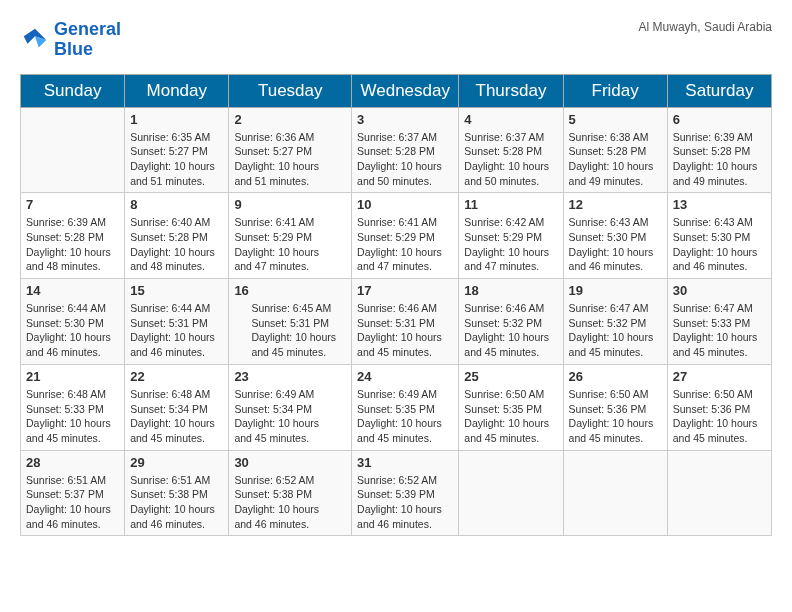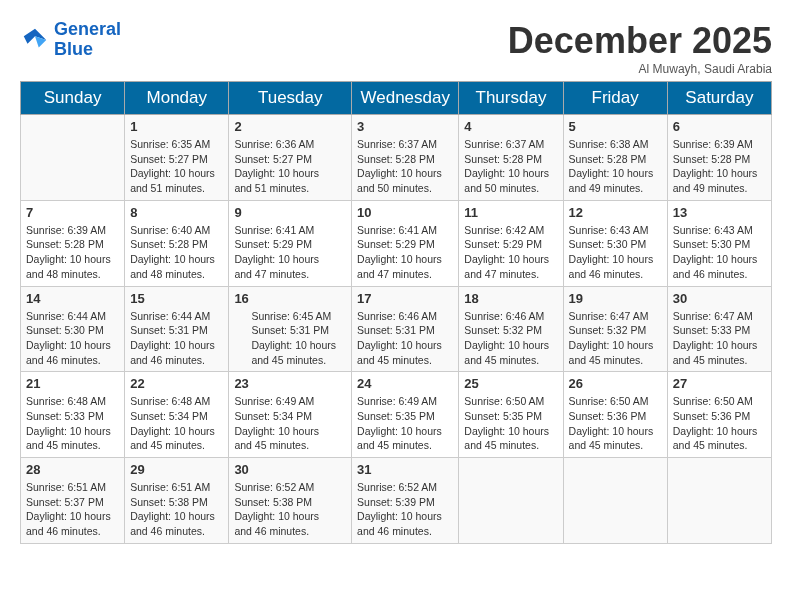--- a/index.html
+++ b/index.html
@@ -7,21 +7,21 @@
       font-family: Arial, sans-serif;
       background: #fff;
       width: 792px;
       min-height: 612px;
       padding: 20px;
     }
     .header {
       display: flex;
       justify-content: space-between;
       align-items: flex-start;
-      margin-bottom: 5px;
+      margin-bottom: 14px;
     }
     .logo {
       display: flex;
       align-items: center;
       gap: 4px;
     }
     .logo-text {
       font-size: 18px;
       font-weight: bold;
       color: #333;
@@ -93,21 +93,20 @@
     <svg class="logo-bird" viewBox="0 0 40 40">
       <polygon points="20,5 35,20 20,15 10,25 5,15" fill="#1565c0"></polygon>
       <polygon points="20,15 35,20 25,30" fill="#42a5f5"></polygon>
     </svg>
     <div class="logo-text">
       <div><span>General</span></div>
       <div><span>Blue</span></div>
     </div>
   </div>
   <div class="title-block">
-    <div class="month-title">December 2025</div>
     <div class="location">Al Muwayh, Saudi Arabia</div>
   </div>
 </div>
 
 <table>
   <thead>
     <tr>
     <th>Sunday</th>
         <th>Monday</th>
         <th>Tuesday</th>

